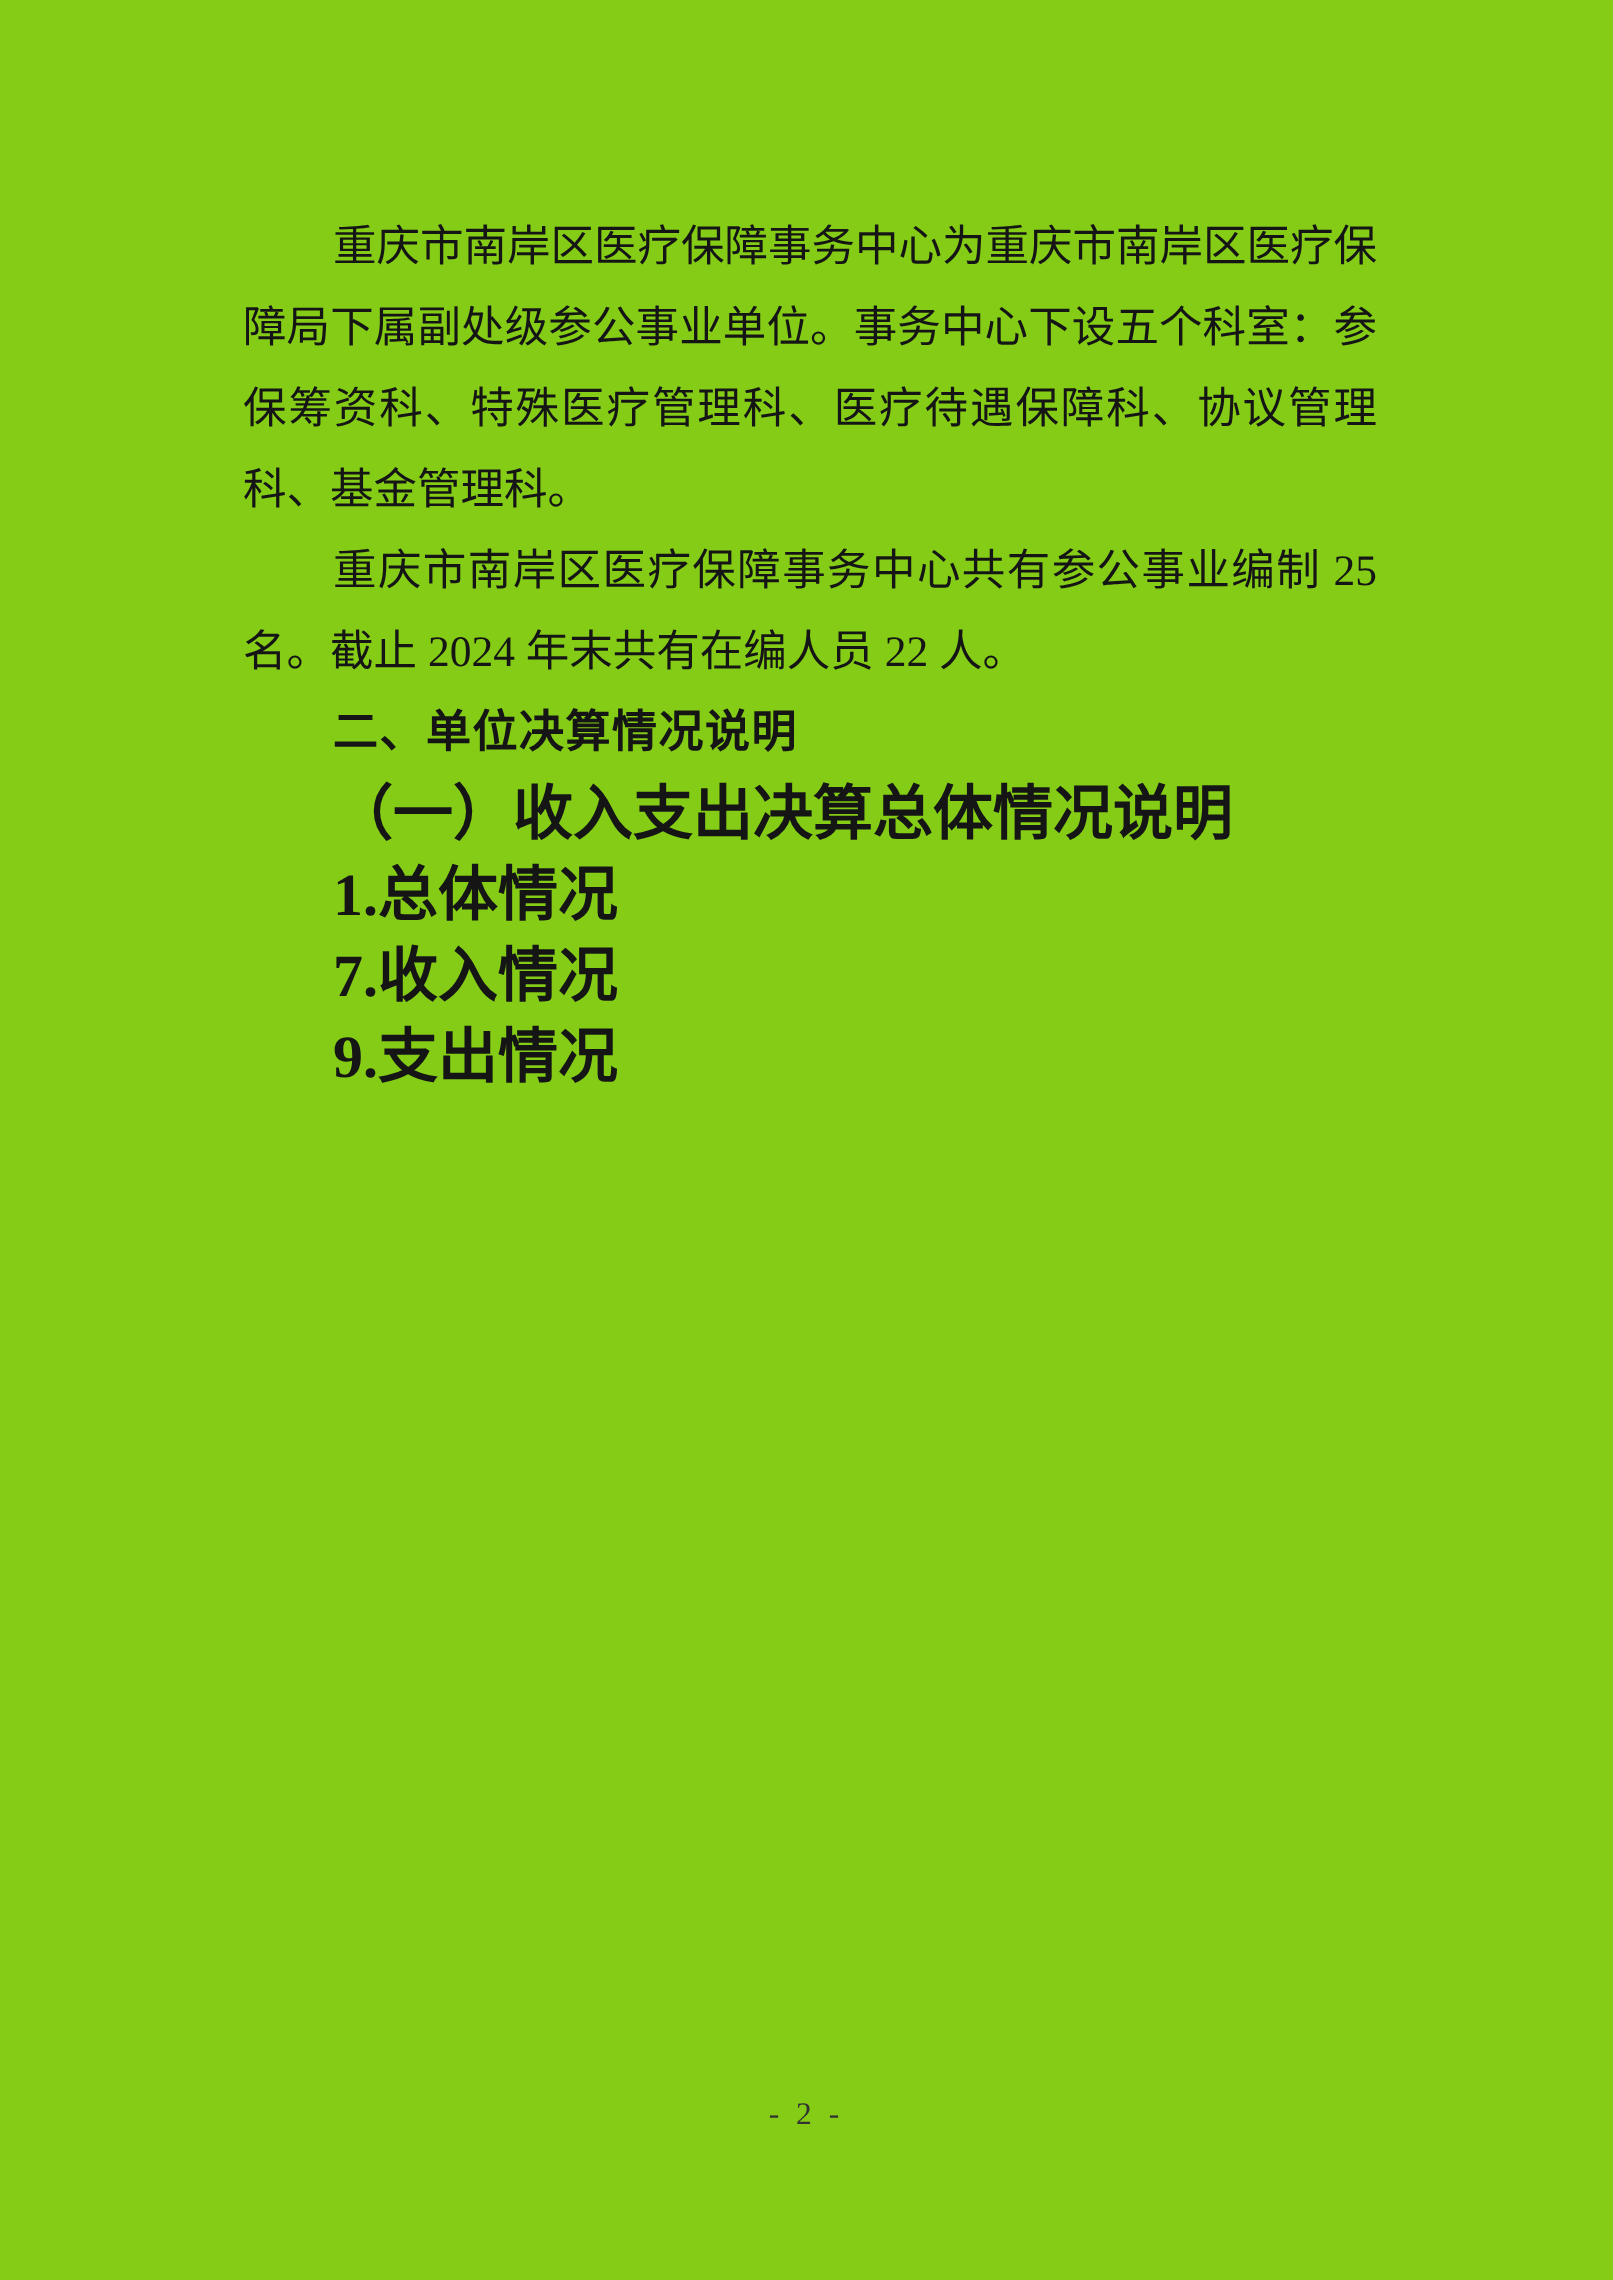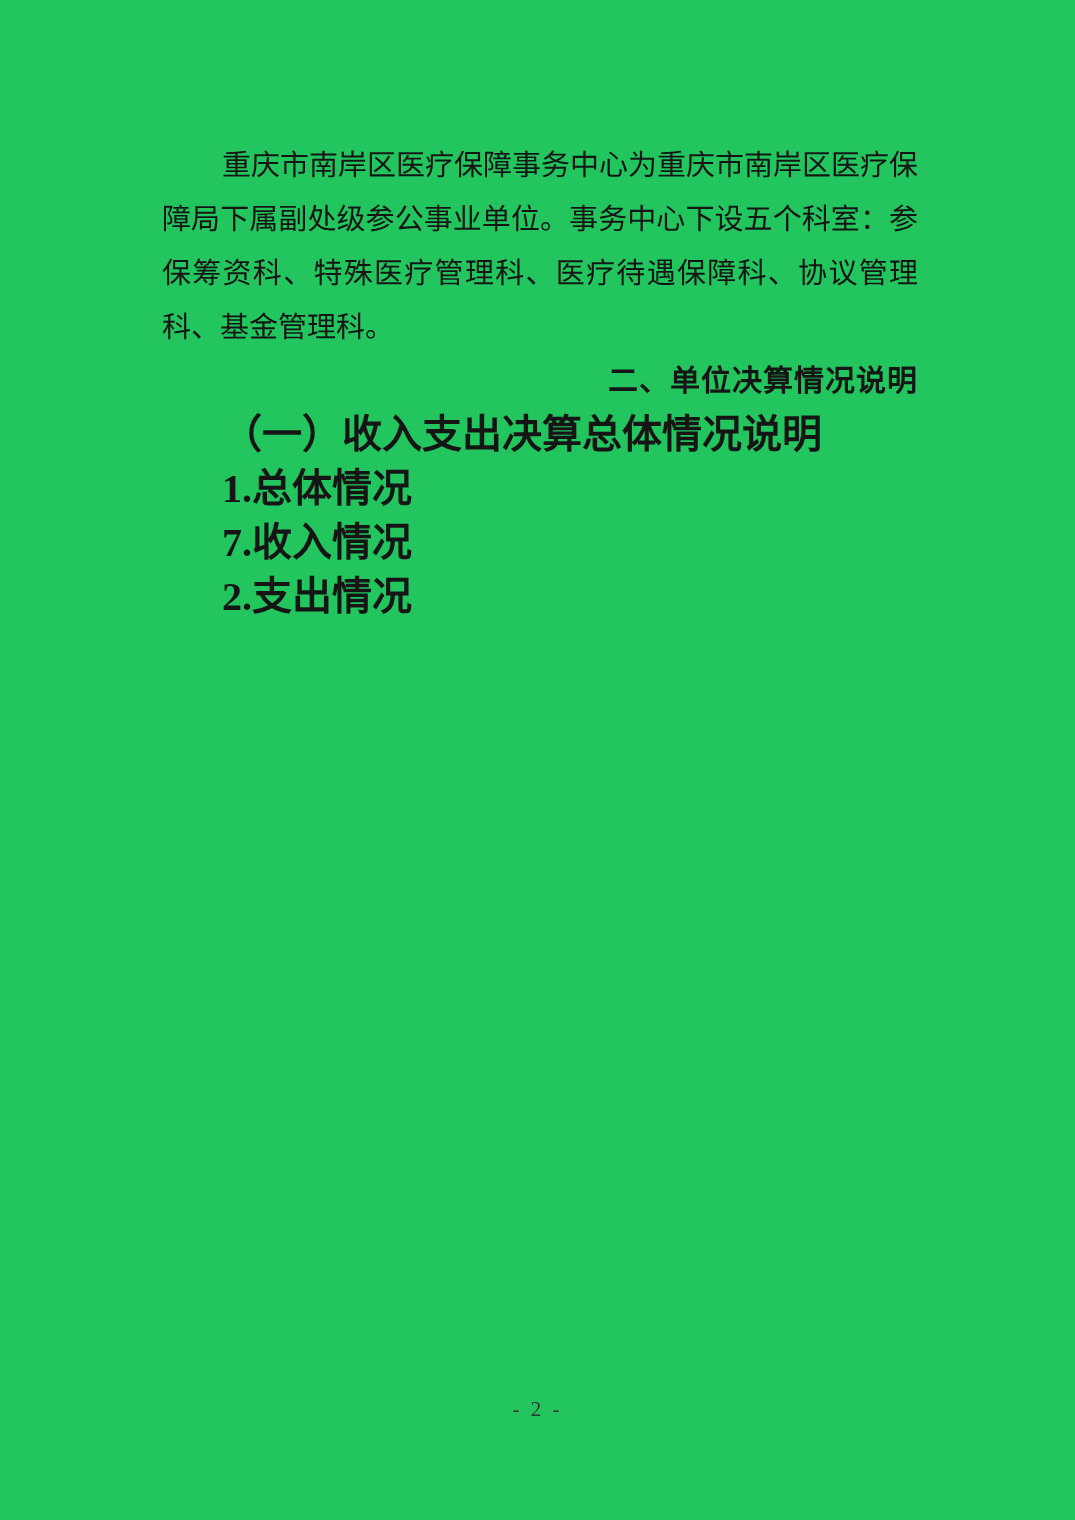--- a/index.html
+++ b/index.html
@@ -4,21 +4,21 @@
 <style>
   html, body {
     margin: 0;
     padding: 0;
     background: #ffffff;
   }
   .page {
     position: relative;
     width: 1075px;
     height: 1520px;
-    background: #22c55e;
+    background: #84cc16;
     color: #151515;
     font-family: "Liberation Serif", "DejaVu Serif", serif;
     overflow: hidden;
   }
   .content {
     position: absolute;
     left: 162px;
     top: 138px;
     width: 756px;
   }
@@ -33,21 +33,20 @@
   }
   
   .heading-hei {
     margin: 0;
     font-family: "Liberation Sans", "DejaVu Sans", sans-serif;
     font-weight: 700;
     font-size: 30px;
     line-height: 54px;
     text-indent: 60px;
     letter-spacing: 1px;
-    text-align: right;
   }
   
   .heading-kai {
     margin: 0;
     font-size: 40px;
     line-height: 54px;
     text-indent: 60px;
   }
   .footer {
     position: absolute;
@@ -60,21 +59,22 @@
     color: #333333;
     letter-spacing: 3px;
   }
 </style>
 </head>
 <body>
 
 <div class="page">
   <div class="content">
     <p class="para">重庆市南岸区医疗保障事务中心为重庆市南岸区医疗保障局下属副处级参公事业单位。事务中心下设五个科室：参保筹资科、特殊医疗管理科、医疗待遇保障科、协议管理科、基金管理科。</p>
+    <p class="para">重庆市南岸区医疗保障事务中心共有参公事业编制 25 名。截止 2024 年末共有在编人员 22 人。</p>
     <h2 class="heading-hei">二、单位决算情况说明</h2>
     <h3 class="heading-kai">（一）收入支出决算总体情况说明</h3>
     <h4 class="heading-kai">1.总体情况</h4>
     <h4 class="heading-kai">7.收入情况</h4>
-    <h4 class="heading-kai">2.支出情况</h4>
+    <h4 class="heading-kai">9.支出情况</h4>
   </div>
 
   <div class="footer">- 2 -</div>
 </div>
 
 </body></html>

